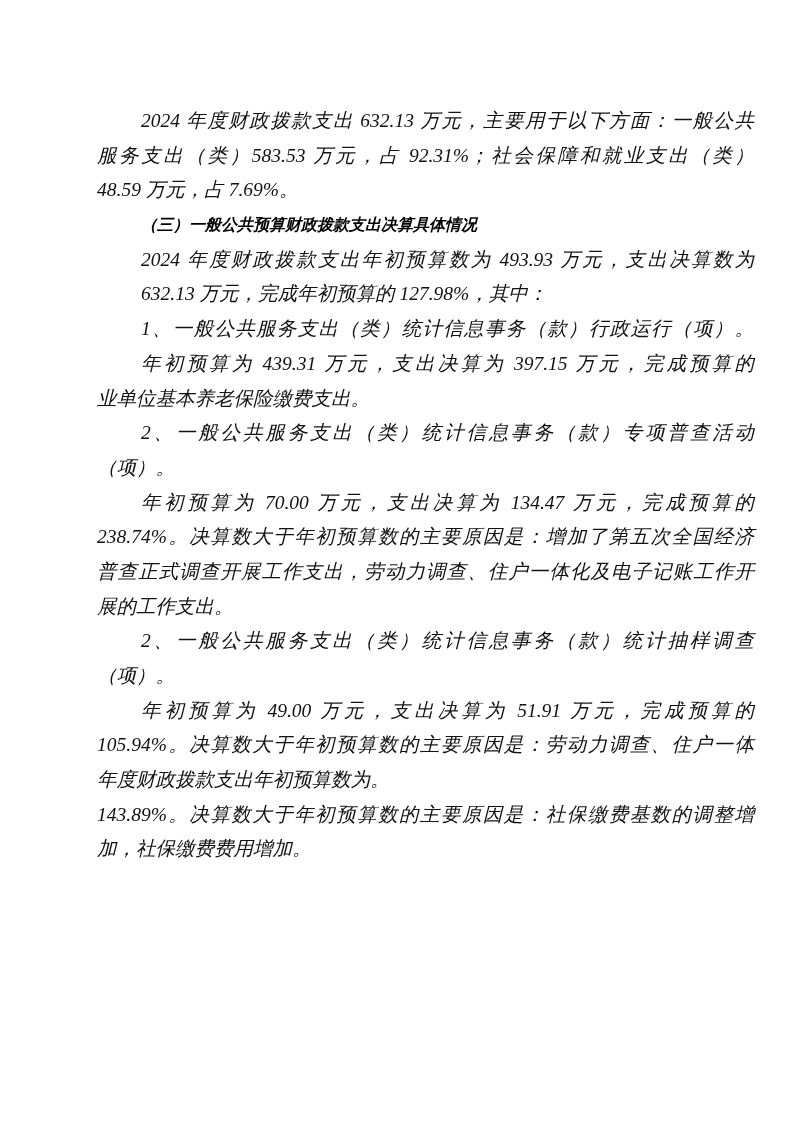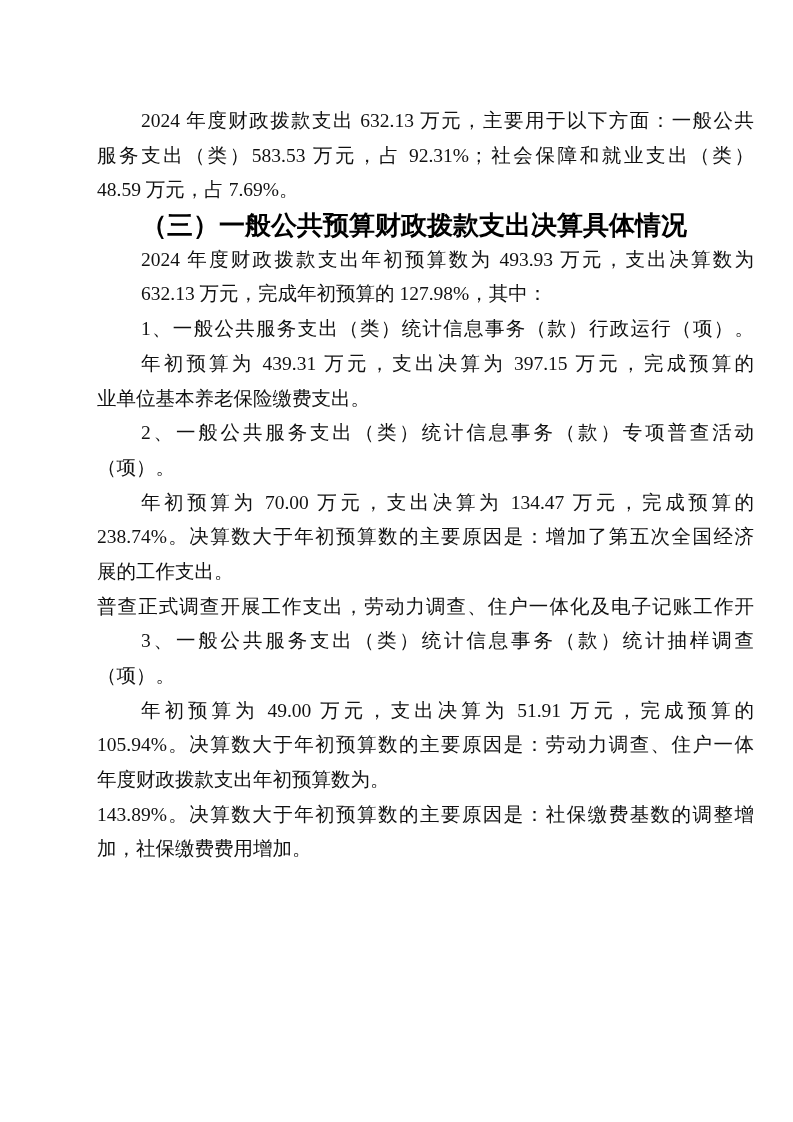--- a/index.html
+++ b/index.html
@@ -5,60 +5,61 @@
   * { margin: 0; padding: 0; box-sizing: border-box; }
   html, body { background: #ffffff; }
   .page {
     position: relative;
     width: 793px;
     height: 1122px;
     margin: 0 auto;
     background: #ffffff;
     padding: 104px 39px 0 97px;
     overflow: hidden;
+    font-style: italic;
   }
   .line {
     font-family: "Liberation Serif", "DejaVu Serif", serif;
     font-size: 19.5px;
     line-height: 34.7px;
     height: 34.7px;
     color: #111111;
     white-space: pre-wrap;
   }
   .indent { text-indent: 44px; }
   .fill {
     text-align: justify;
     text-align-last: justify;
   }
   .heading {
     font-family: "Liberation Sans", "DejaVu Sans", sans-serif;
     font-weight: bold;
-    font-size: 26px;
+    font-size: 16px;
     color: #000000;
   }
 </style>
 </head>
 <body>
 
 <div class="page">
   <div class="line indent fill">2024 年度财政拨款支出 632.13 万元，主要用于以下方面：一般公共</div>
   <div class="line fill">服务支出（类）583.53 万元，占 92.31%；社会保障和就业支出（类）</div>
   <div class="line">48.59 万元，占 7.69%。</div>
   <div class="line indent heading">（三）一般公共预算财政拨款支出决算具体情况</div>
   <div class="line indent fill">2024 年度财政拨款支出年初预算数为 493.93 万元，支出决算数为</div>
   <div class="line indent">632.13 万元，完成年初预算的 127.98%，其中：</div>
   <div class="line indent fill">1、一般公共服务支出（类）统计信息事务（款）行政运行（项）。</div>
   <div class="line indent fill">年初预算为 439.31 万元，支出决算为 397.15 万元，完成预算的</div>
   <div class="line">业单位基本养老保险缴费支出。</div>
   <div class="line indent fill">2、一般公共服务支出（类）统计信息事务（款）专项普查活动</div>
   <div class="line">（项）。</div>
   <div class="line indent fill">年初预算为 70.00 万元，支出决算为 134.47 万元，完成预算的</div>
   <div class="line fill">238.74%。决算数大于年初预算数的主要原因是：增加了第五次全国经济</div>
+  <div class="line fill">普查正式调查开展工作支出，劳动力调查、住户一体化及电子记账工作开</div>
   <div class="line">展的工作支出。</div>
-  <div class="line fill">普查正式调查开展工作支出，劳动力调查、住户一体化及电子记账工作开</div>
-  <div class="line indent fill">3、一般公共服务支出（类）统计信息事务（款）统计抽样调查</div>
+  <div class="line indent fill">2、一般公共服务支出（类）统计信息事务（款）统计抽样调查</div>
   <div class="line">（项）。</div>
   <div class="line indent fill">年初预算为 49.00 万元，支出决算为 51.91 万元，完成预算的</div>
   <div class="line fill">105.94%。决算数大于年初预算数的主要原因是：劳动力调查、住户一体</div>
   <div class="line">年度财政拨款支出年初预算数为。</div>
   <div class="line fill">143.89%。决算数大于年初预算数的主要原因是：社保缴费基数的调整增</div>
   <div class="line">加，社保缴费费用增加。</div>
 </div>
 
 </body></html>

